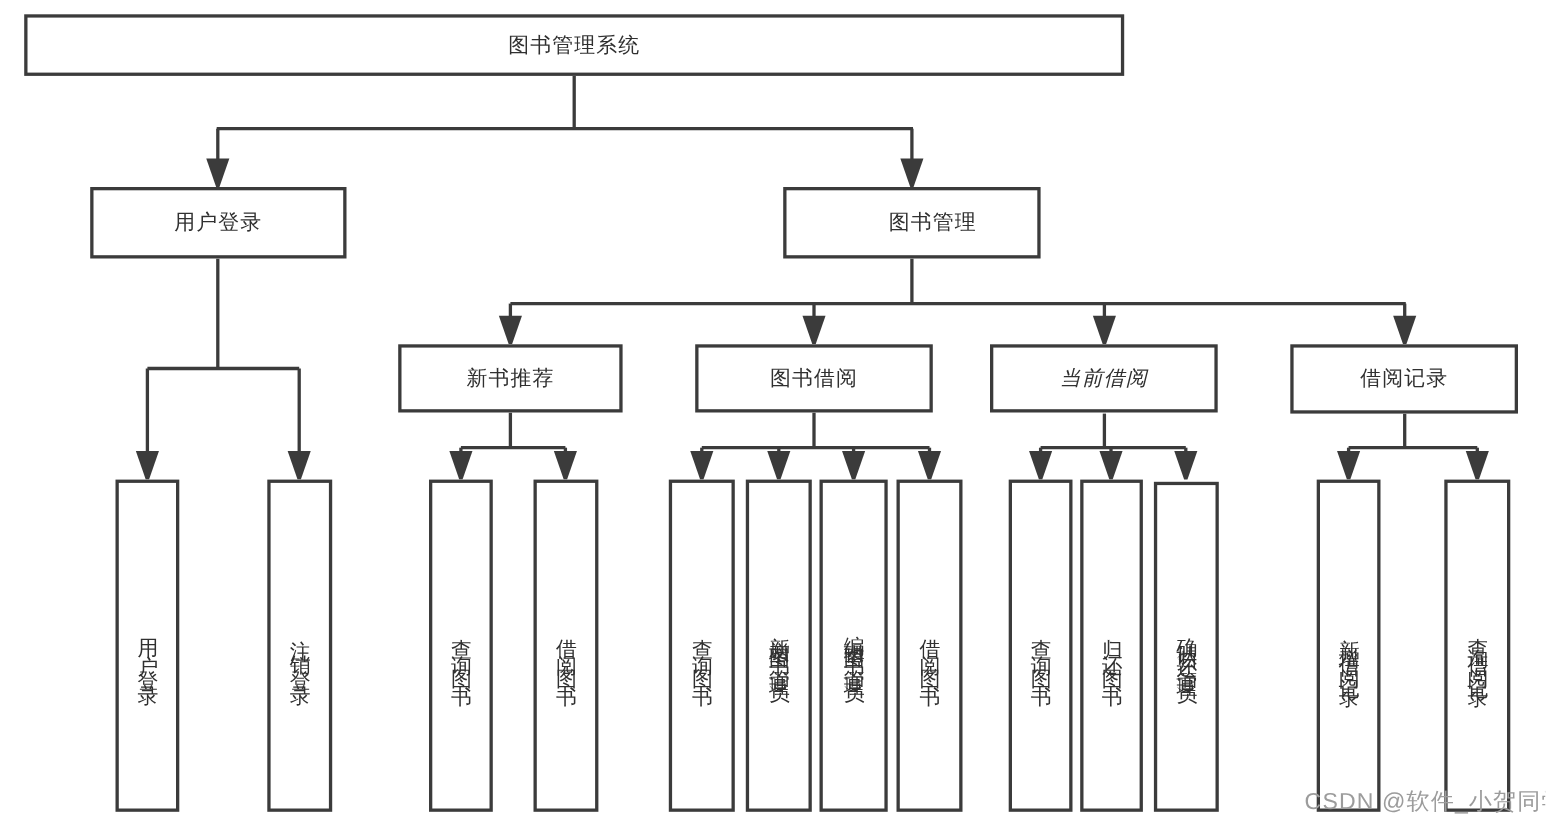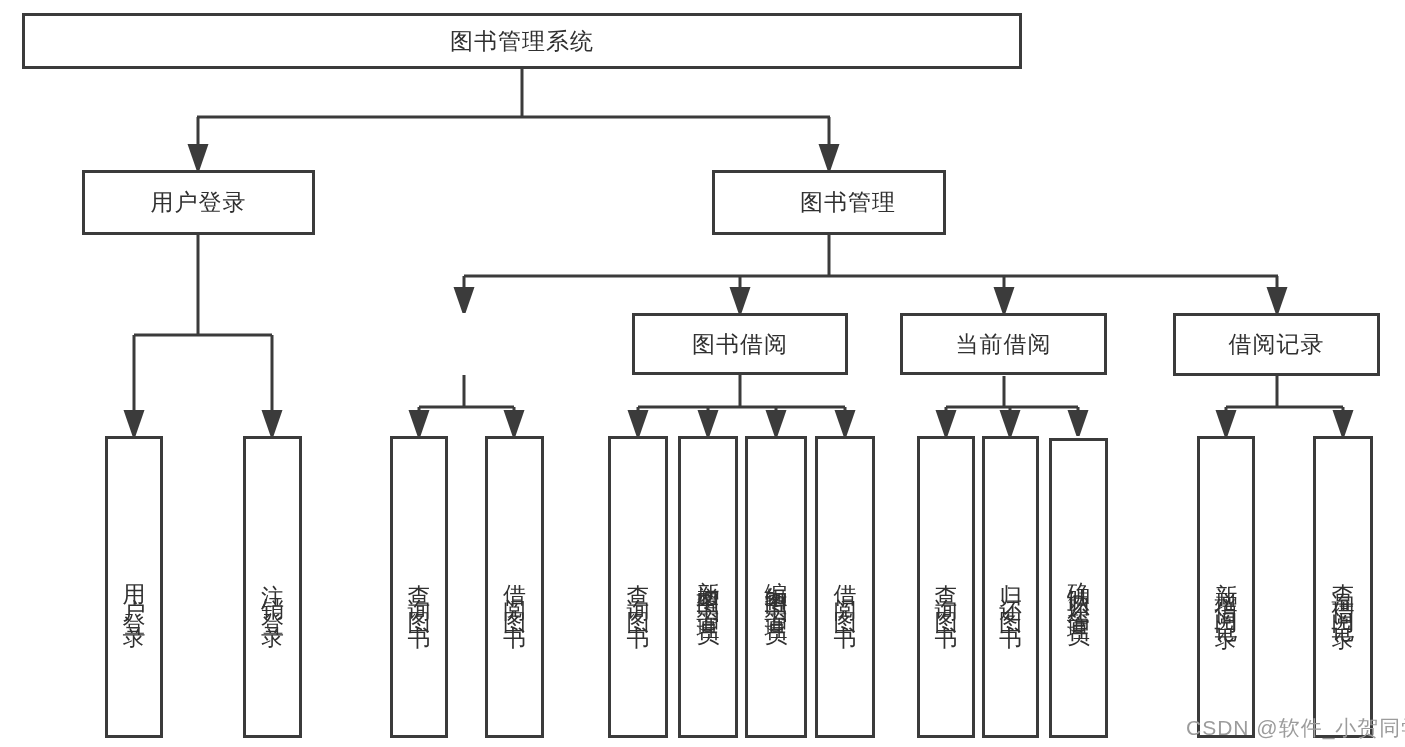--- a/index.html
+++ b/index.html
@@ -17,40 +17,40 @@
     color:var(--text);
     overflow:hidden;
   }
   .connectors{position:absolute;left:0;top:0;width:1405px;height:747px;}
   .node{
     position:absolute;
     border:3px solid var(--line);
     background:var(--bg);
     box-sizing:border-box;
     display:flex;align-items:center;justify-content:center;
-    font-size:23px;
+    font-size:19px;
     line-height:1;
     letter-spacing:1px;
     z-index:1;
   }
   .node.v span{
     writing-mode:vertical-rl;
     text-orientation:mixed;
     white-space:nowrap;
   }
   .s4 span{letter-spacing:14px;padding-top:14px;}
   .s6 span{letter-spacing:9px;padding-top:9px;}
   .s9 span{letter-spacing:6px;padding-top:6px;}
   
   #n-root   {left:22px;  top:13px;  width:1000px;height:56px;}
   #n-user   {left:82px;  top:170px; width:233px; height:65px;}
   #n-book   {left:712px; top:170px; width:234px; height:65px;padding-left:38px;}
   #n-rec    {left:362px; top:313px; width:204px; height:62px;}
   #n-borrow {left:632px; top:313px; width:216px; height:62px;}
-  #n-cur    {left:900px; top:313px; width:207px; height:62px;}
+  #n-cur    {left:900px; top:313px; width:207px; height:62px;font-style:italic;}
   #n-log    {left:1173px;top:313px; width:207px; height:63px;}
   #l-1 {left:105px; top:436px;width:58px;height:302px;}
   #l-2 {left:243px; top:436px;width:59px;height:302px;}
   #l-3 {left:390px; top:436px;width:58px;height:302px;}
   #l-4 {left:485px; top:436px;width:59px;height:302px;}
   #l-5 {left:608px; top:436px;width:60px;height:302px;}
   #l-6 {left:678px; top:436px;width:60px;height:302px;}
   #l-7 {left:745px; top:436px;width:62px;height:302px;}
   #l-8 {left:815px; top:436px;width:60px;height:302px;}
   #l-9 {left:917px; top:436px;width:58px;height:302px;}
@@ -132,20 +132,23 @@
     <span>图书管理系统</span>
   </div>
 
   <div class="node" id="n-user">
     <span>用户登录</span>
   </div>
   <div class="node" id="n-book">
     <span>图书管理</span>
   </div>
 
+  <div class="node" id="n-rec">
+    <span>新书推荐</span>
+  </div>
   <div class="node" id="n-borrow">
     <span>图书借阅</span>
   </div>
   <div class="node" id="n-cur">
     <span>当前借阅</span>
   </div>
   <div class="node" id="n-log">
     <span>借阅记录</span>
   </div>
 

